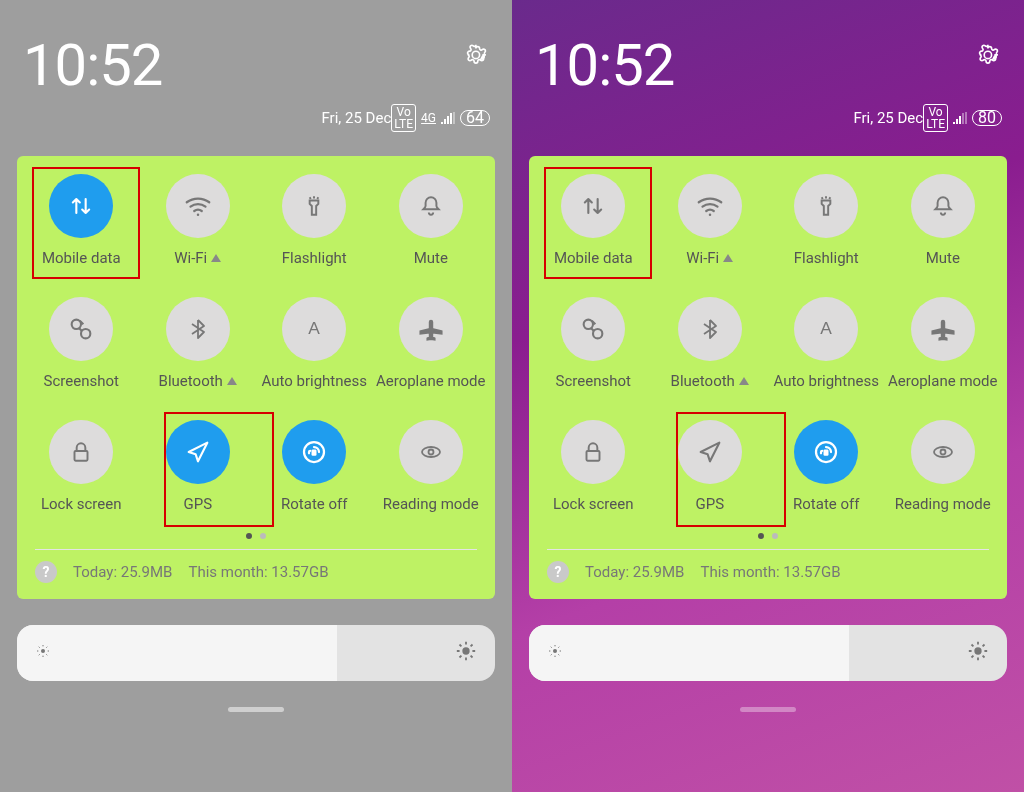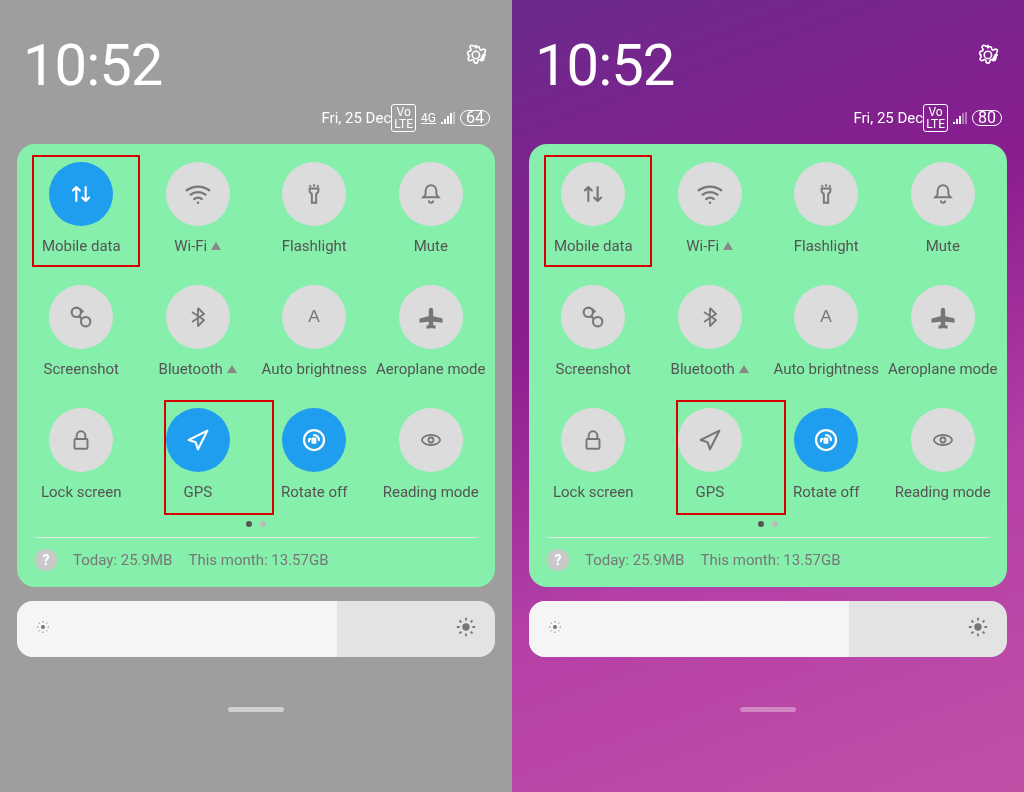--- a/index.html
+++ b/index.html
@@ -41,23 +41,23 @@
   .volte {
     border: 1.3px solid #fff; border-radius: 3px;
     font-size: 12px; padding: 1px 2px; line-height: 1;
     display: flex; flex-direction: column; align-items: center;
   }
   .batt {
     border: 1.3px solid #fff; border-radius: 9px;
     font-size: 16px; padding: 0 5px; line-height: 14px;
   }
   .panel {
-    margin: 0 17px;
-    background: #86efac;
-    border-radius: 18px;
+    margin: 12px 17px;
+    background: #bef264;
+    border-radius: 6px;
     padding: 18px 6px 10px 6px;
     display: flex;
     flex-direction: column;
   }
   .toggle-grid {
     display: grid;
     grid-template-columns: repeat(4, 1fr);
     row-gap: 30px;
   }
   .toggle {

